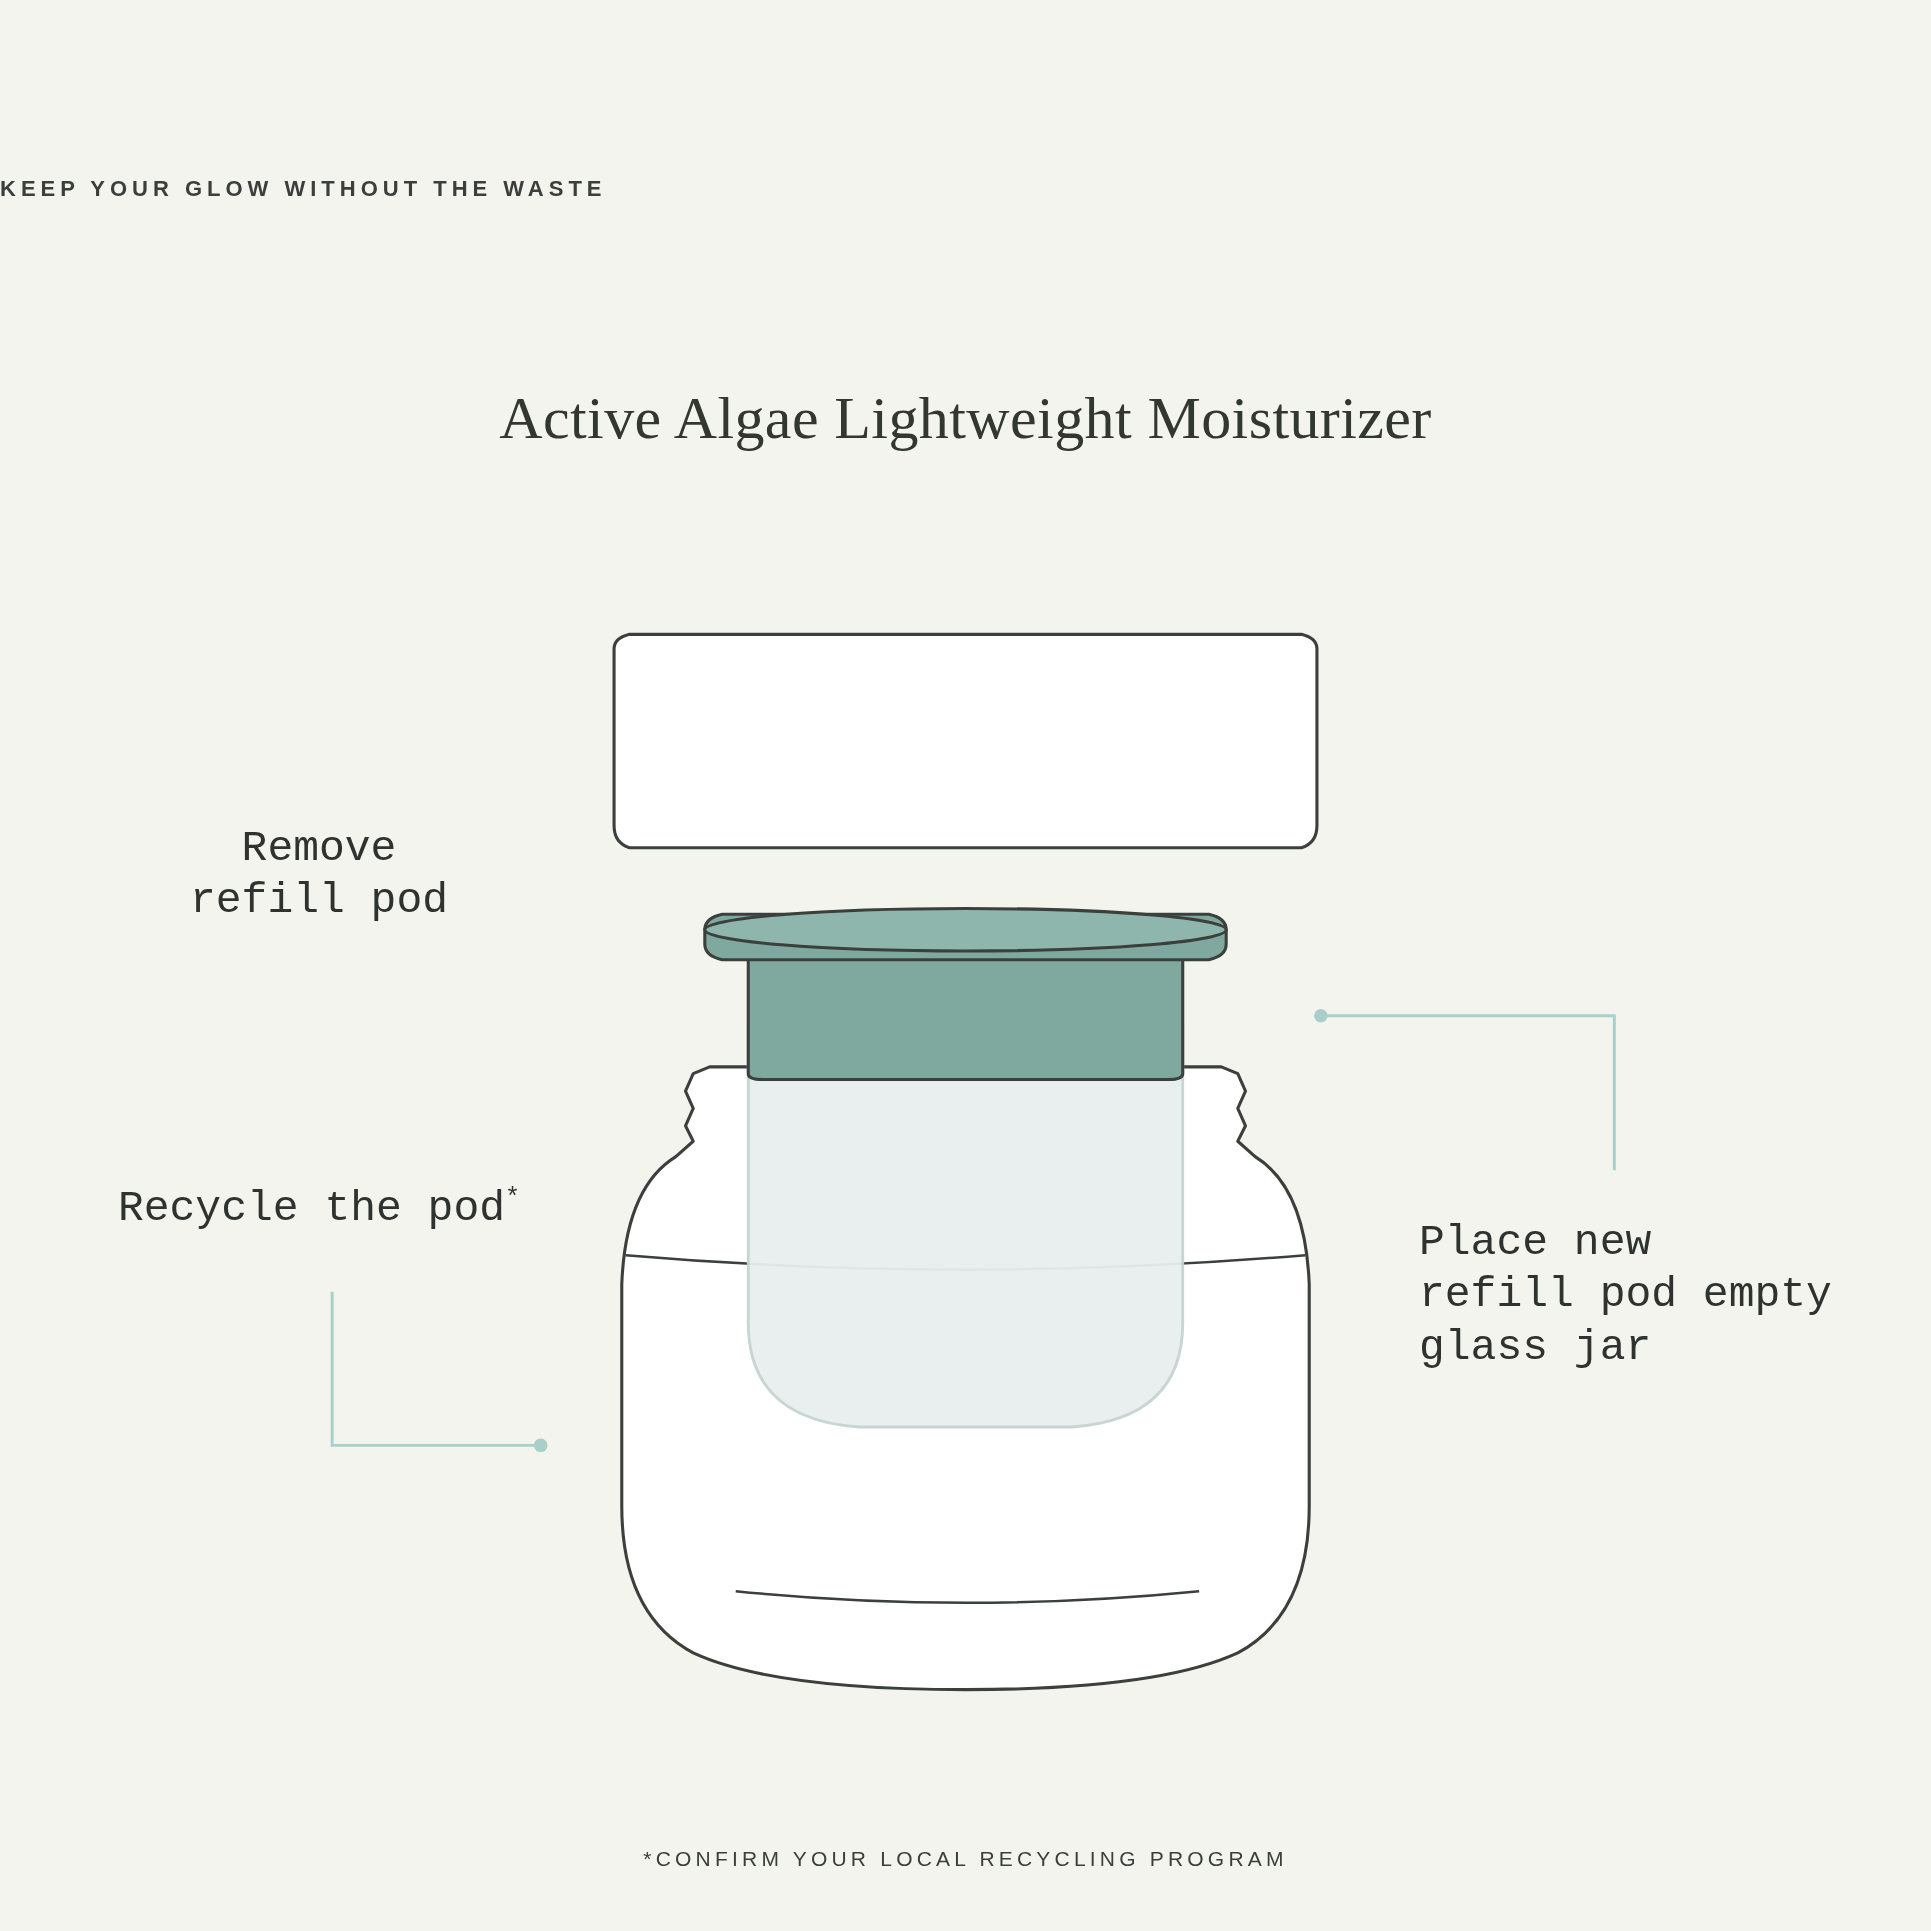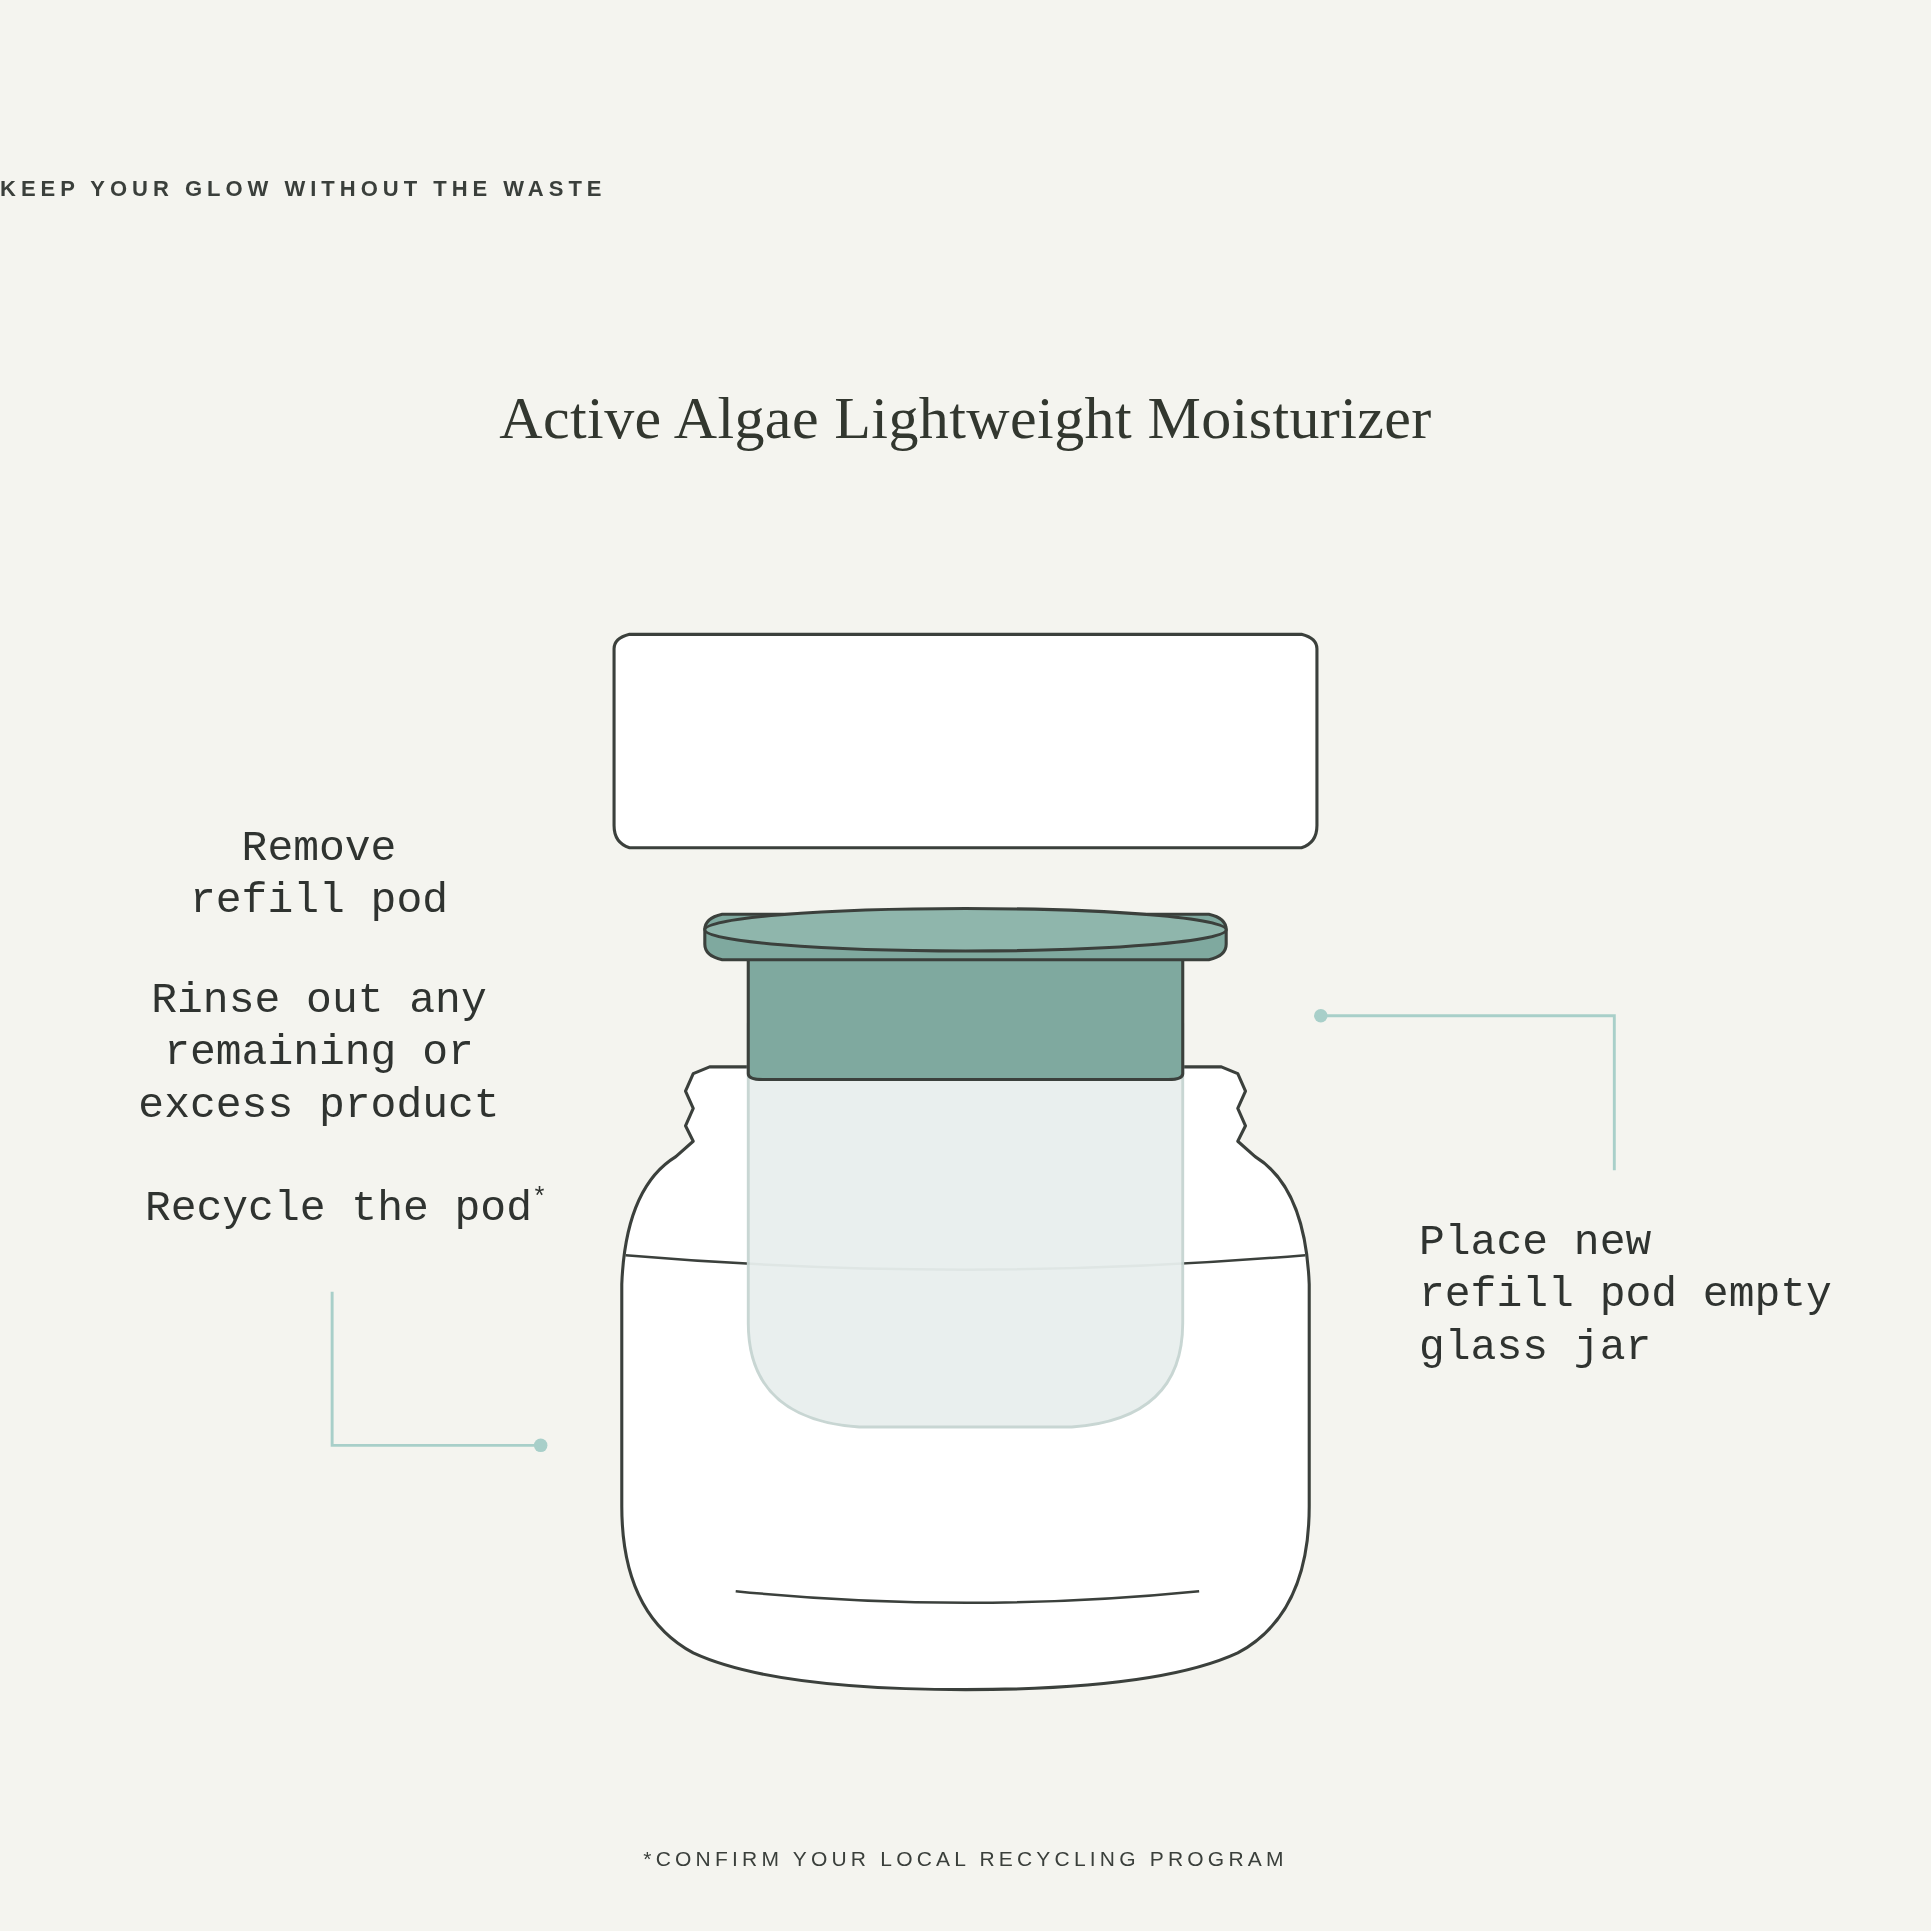--- a/index.html
+++ b/index.html
@@ -83,21 +83,21 @@
     line-height: 1.22;
   }
   .ann-left {
     text-align: center;
   }
   .ann-right {
     text-align: left;
   }
   #ann-remove { left: 116px; top: 823px; width: 406px; }
   #ann-rinse  { left: 116px; top: 975px; width: 406px; }
-  #ann-recycle{ left: 103px; top: 1183px; width: 444px; text-align: right; }
+  #ann-recycle{ left: 97px; top: 1183px; width: 444px; }
   #ann-place  { right: 97px; top: 1217px; width: 415px; }
 
   .sup {
     font-size: 25px;
     vertical-align: super;
   }
 
   
   .diagram {
     position: absolute;
@@ -188,25 +188,20 @@
       <ellipse cx="1000" cy="963" rx="270" ry="22" fill="#8fb6ac" stroke="#3b403c" stroke-width="3.2"></ellipse>
     </g>
 
   </svg>
 
   <div class="ann ann-left" id="ann-remove">
     <span>Remove</span><br>
     <span>refill pod</span>
   </div>
 
-  <div class="ann ann-left" id="ann-rinse">
-    <span>Rinse out any</span><br>
-    <span>remaining or</span><br>
-    <span>excess product</span>
-  </div>
 
   <div class="ann ann-left" id="ann-recycle">
     <span>Recycle the pod</span><span class="sup">*</span>
   </div>
 
   <div class="ann ann-right" id="ann-place">
     <span>Place new</span><br>
     <span>refill pod empty</span><br>
     <span>glass jar</span>
   </div>

